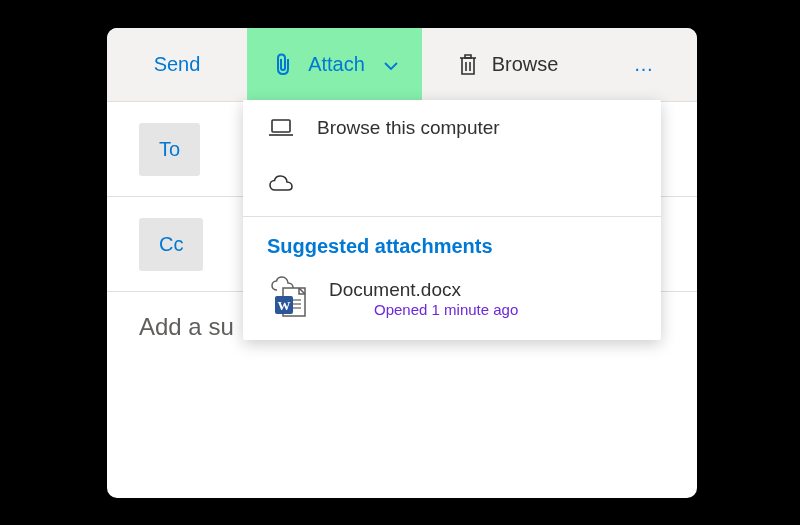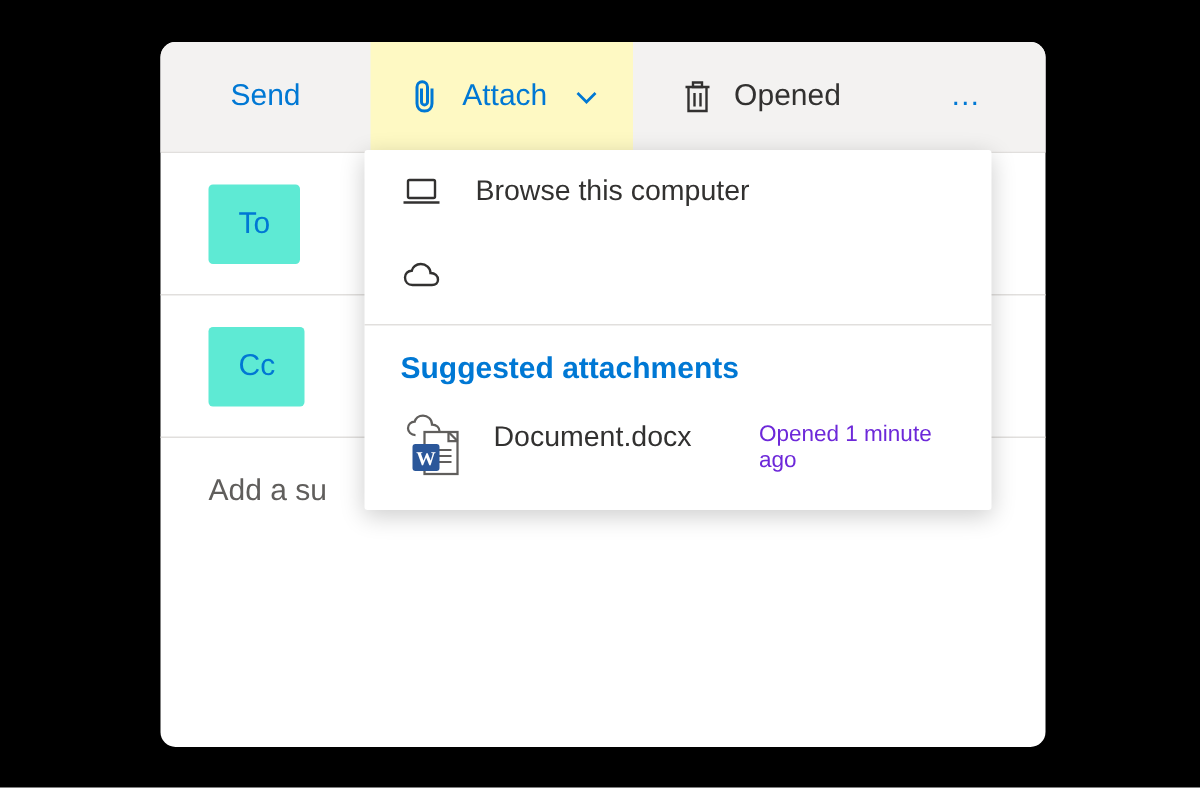--- a/index.html
+++ b/index.html
@@ -40,21 +40,21 @@
       gap: 10px;
       font-size: 20px;
       color: #0078d4;
       cursor: pointer;
       padding: 0 22px;
     }
     .send-btn {
       width: 140px;
     }
     .attach-btn {
-      background: #fef9c3;
+      background: #86efac;
       width: 175px;
     }
     .discard-btn {
       color: #323130;
       width: 168px;
     }
     .discard-btn svg { stroke: #323130; }
     .more-btn {
       flex: 1;
       color: #0078d4;
@@ -68,37 +68,37 @@
       padding: 0;
     }
     .field-row {
       height: 95px;
       display: flex;
       align-items: center;
       padding-left: 32px;
       border-bottom: 1px solid #e1dfdd;
     }
     .field-label {
-      background: #5eead4;
+      background: #e5e5e5;
       color: #0078d4;
       font-size: 20px;
       padding: 15px 20px;
       border-radius: 3px;
       min-width: 60px;
       text-align: center;
     }
     .subject-row {
       height: 70px;
       display: flex;
       align-items: center;
       padding-left: 32px;
     }
     .subject-placeholder {
       color: #605e5c;
-      font-size: 20px;
+      font-size: 24px;
     }
     .dropdown {
       position: absolute;
       top: 72px;
       left: 136px;
       width: 418px;
       background: #fff;
       box-shadow: 0 4px 16px rgba(0,0,0,0.2);
       border-radius: 2px;
       z-index: 10;
@@ -132,21 +132,21 @@
       cursor: pointer;
     }
     .suggested-icon {
       width: 44px;
       height: 44px;
       position: relative;
       flex-shrink: 0;
     }
     .suggested-text {
       display: flex;
-      flex-direction: row;
+      flex-direction: column;
     }
     .suggested-name {
       font-size: 19px;
       color: #323130;
     }
     .suggested-meta {
       font-size: 15px;
       color: #6d28d9;
       margin-left: 45px;
     }
@@ -182,21 +182,21 @@
     </div>
     <div class="toolbar-btn discard-btn">
       <span class="icon-box">
         <svg width="22" height="24" viewBox="0 0 22 24" fill="none" stroke="#323130" stroke-width="1.6">
           <path d="M3 5 L19 5"></path>
           <path d="M5 5 L5 21 L17 21 L17 5"></path>
           <path d="M8 2 L14 2 L14 5 L8 5 Z"></path>
           <path d="M9 9 L9 18 M13 9 L13 18"></path>
         </svg>
       </span>
-      <span>Opened</span>
+      <span>Browse</span>
     </div>
     <div class="toolbar-btn more-btn">
       <span>…</span>
     </div>
   </div>
 
   <div class="fields">
     <div class="field-row">
       <div class="field-label">
         <span>To</span>

